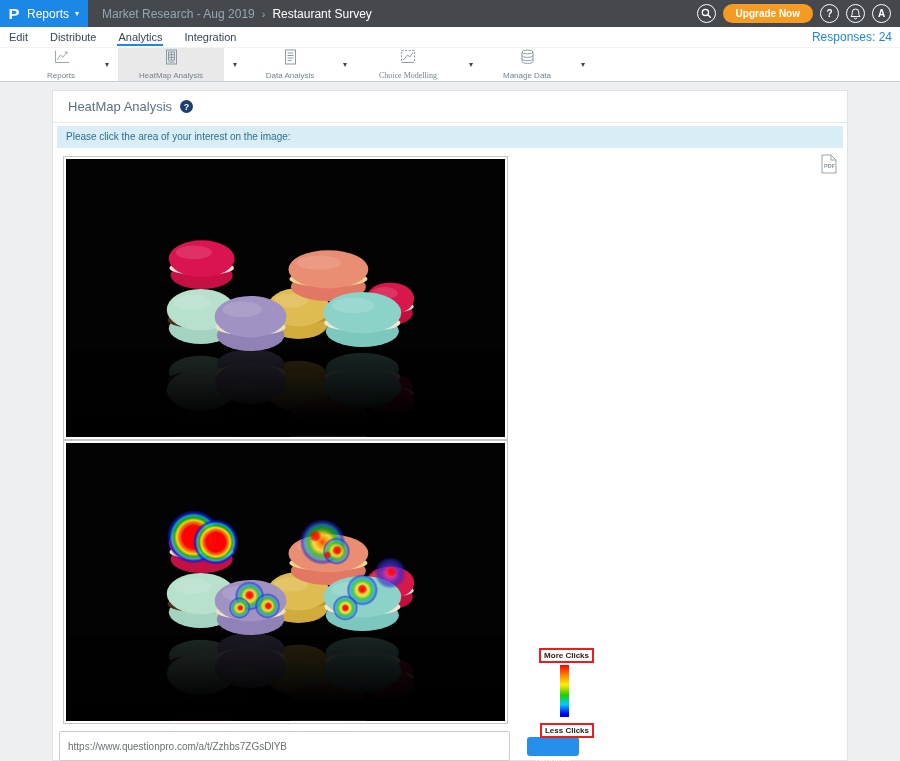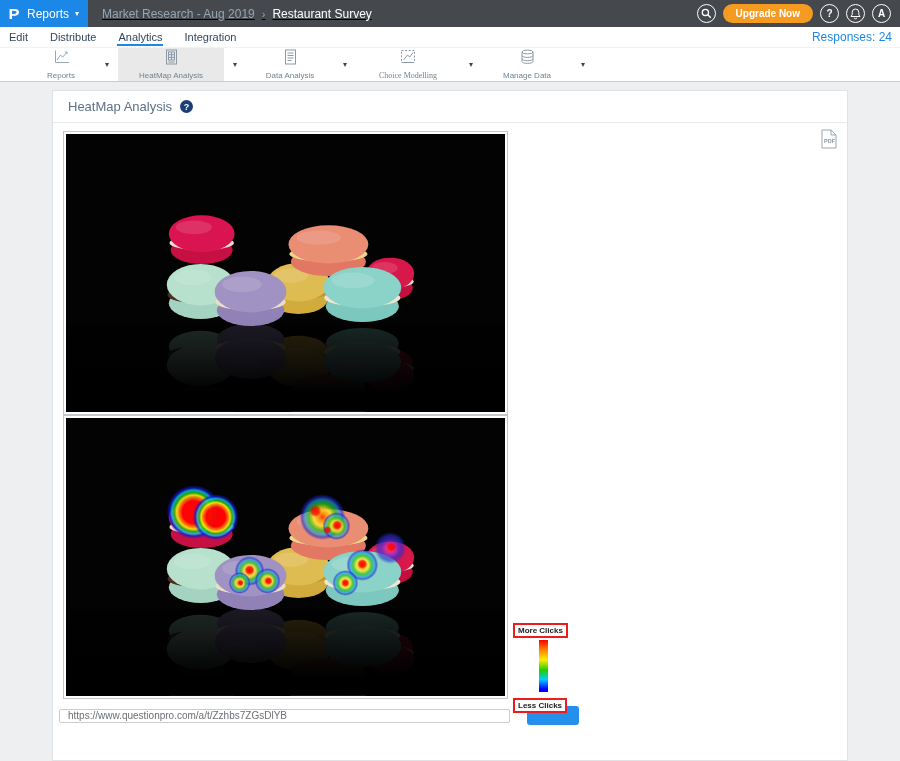--- a/index.html
+++ b/index.html
@@ -6,21 +6,21 @@
   html,body { width:900px; height:761px; overflow:hidden;
     font-family:"Liberation Sans", sans-serif; background:#edeff0; }
 
   
   .topbar { height:27px; background:#45494e; display:flex; align-items:center; }
   .logo-block { background:#1b87e6; height:27px; width:88px; display:flex;
     align-items:center; padding-left:9px; cursor:pointer; }
   .logo-p { color:#fff; font-weight:700; font-size:15px; transform:scaleX(1.1); }
   .surveys-label { color:#fff; font-size:12px; margin-left:8px; }
   .logo-caret { color:#fff; font-size:8px; margin-left:6px; }
-  .breadcrumb { margin-left:14px; font-size:12px; display:flex; align-items:center;text-decoration:underline; }
+  .breadcrumb { margin-left:14px; font-size:12px; display:flex; align-items:center; }
   .bc-parent { color:#97a5b1; }
   .bc-sep { color:#97a5b1; margin:0 7px; font-size:11px; }
   .bc-current { color:#ffffff; }
   .topbar-right { margin-left:auto; display:flex; align-items:center; gap:7px; margin-right:9px; }
   .circle-btn { width:19px; height:19px; border:1px solid #fff; border-radius:50%;
     display:flex; align-items:center; justify-content:center; color:#fff;
     font-size:10px; font-weight:700; cursor:pointer; flex:0 0 auto; }
   .upgrade-btn { background:#f59b22; color:#fff; font-size:10px; font-weight:700;
     border:none; border-radius:10px; padding:4px 13px; cursor:pointer; }
 
@@ -52,28 +52,28 @@
   .help-icon { width:13px; height:13px; background:#1d3e74; border-radius:50%;
     color:#fff; font-size:9px; font-weight:700; display:flex; align-items:center;
     justify-content:center; margin-left:8px; cursor:pointer; }
   .info-bar { margin:3px 4px 0; background:#d9edf7; color:#2f6f8f; font-size:10px;
     height:22px; line-height:22px; padding-left:9px; }
   .content { position:relative; padding:8px 0 0 10px; }
   .img-frame { width:445px; border:1px solid #c2c8cb; background:#fff; padding:2px; }
   .scene-svg { display:block; width:439px; height:278px; background:#000; }
   .pdf-btn { position:absolute; left:768px; top:6px; cursor:pointer; }
 
-  .legend { position:absolute; left:460px; top:496px; width:60px; text-align:left; }
+  .legend { position:absolute; left:481px; top:496px; width:60px; text-align:right; }
   .legend-badge { display:inline-block; border:2px solid #ee1c1c; background:#fff;
     color:#222; font-size:8px; font-weight:700; padding:1px 3px; white-space:nowrap; }
   .legend-bar { width:9px; height:52px; margin:2px auto;
     background:linear-gradient(180deg,#ff0000 0%,#ff8800 20%,#ffee00 38%,#22cc00 58%,#00ccff 76%,#0000ff 94%); }
 
   .url-row { display:flex; align-items:center; margin:7px 0 0 -4px; }
-  .url-input { width:451px; height:14px; border:1px solid #ccc; border-radius:2px;
+  .url-input { width:451px; height:30px; border:1px solid #ccc; border-radius:2px;
     font-size:10px; color:#6b6f73; padding:0 8px; font-family:"Liberation Sans",sans-serif; }
   .preview-btn { margin-left:17px; height:19px; background:#2490ec; color:#fff;
     border:none; border-radius:3px; font-size:10px; padding:0 8px; display:flex;
     align-items:center; gap:19px; cursor:pointer;flex-direction:column; }
 </style>
 </head>
 <body>
 
 <header class="topbar">
   <div class="logo-block">
@@ -173,20 +173,21 @@
       <span class="tool-caret">▾</span>
     </div>
   </div>
 
 <main class="page">
   <section class="card">
     <div class="card-header">
       <span class="card-title">HeatMap Analysis</span>
       <span class="help-icon">?</span>
     </div>
+    <div class="info-bar">Please click the area of your interest on the image:</div>
 
     <div class="content">
       <div class="img-frame">
         <svg id="scene1" class="scene-svg" viewBox="0 0 440 278">
             <defs>
               <linearGradient id="fadep" x1="0" y1="0" x2="0" y2="1">
                 <stop offset="0%" stop-color="#000000" stop-opacity="0.55"></stop>
                 <stop offset="80%" stop-color="#000000" stop-opacity="1"></stop>
               </linearGradient>
             </defs>

